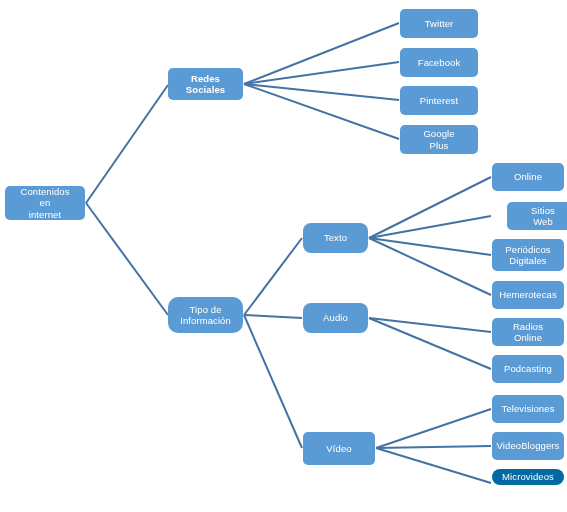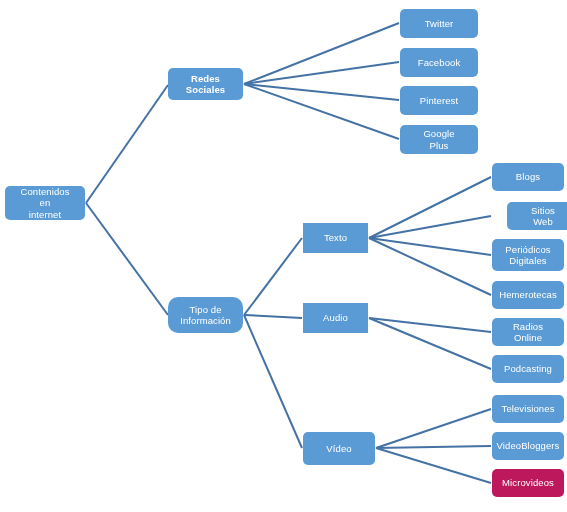--- a/index.html
+++ b/index.html
@@ -34,21 +34,21 @@
     display: flex;
     align-items: center;
     justify-content: center;
     text-align: center;
     padding: 1px 14px;
     letter-spacing: 0.1px;
     white-space: pre-line;
     z-index: 2;
   }
   .node.sharp {
-    border-radius: 0;
+    border-radius: 8px;
   }
 </style>
 </head>
 <body>
 
 <div id="canvas">
   <svg id="edges" viewBox="0 0 567 512" width="567" height="512" xmlns="http://www.w3.org/2000/svg">
       <line x1="86" y1="203" x2="168" y2="85" stroke="#4472A4" stroke-width="2" stroke-linecap="butt"></line>
       <line x1="86" y1="203" x2="168" y2="315" stroke="#4472A4" stroke-width="2" stroke-linecap="butt"></line>
       <line x1="244" y1="84" x2="399" y2="23" stroke="#4472A4" stroke-width="2" stroke-linecap="butt"></line>
@@ -74,24 +74,24 @@
       <div class="node" style="left: 168px; top: 68px; width: 75px; height: 32px; background: rgb(91, 155, 213); color: rgb(255, 255, 255); font-weight: bold;">Redes Sociales</div>
       <div class="node" style="left: 168px; top: 297px; width: 75px; height: 36px; background: rgb(91, 155, 213); color: rgb(255, 255, 255); border-radius: 10px;">Tipo de
 Información</div>
       <div class="node" style="left: 400px; top: 9px; width: 78px; height: 29px; background: rgb(91, 155, 213); color: rgb(255, 255, 255);">Twitter</div>
       <div class="node" style="left: 400px; top: 48px; width: 78px; height: 29px; background: rgb(91, 155, 213); color: rgb(255, 255, 255);">Facebook</div>
       <div class="node" style="left: 400px; top: 86px; width: 78px; height: 29px; background: rgb(91, 155, 213); color: rgb(255, 255, 255);">Pinterest</div>
       <div class="node" style="left: 400px; top: 125px; width: 78px; height: 29px; background: rgb(91, 155, 213); color: rgb(255, 255, 255);">Google Plus</div>
       <div class="node sharp" style="left: 303px; top: 223px; width: 65px; height: 30px; background: rgb(91, 155, 213); color: rgb(255, 255, 255);">Texto</div>
       <div class="node sharp" style="left: 303px; top: 303px; width: 65px; height: 30px; background: rgb(91, 155, 213); color: rgb(255, 255, 255);">Audio</div>
       <div class="node" style="left: 303px; top: 432px; width: 72px; height: 33px; background: rgb(91, 155, 213); color: rgb(255, 255, 255);">Vídeo</div>
-      <div class="node" style="left: 492px; top: 163px; width: 72px; height: 28px; background: rgb(91, 155, 213); color: rgb(255, 255, 255);">Blogs</div>
+      <div class="node" style="left: 492px; top: 163px; width: 72px; height: 28px; background: rgb(91, 155, 213); color: rgb(255, 255, 255);">Online</div>
       <div class="node" style="left: 492px; top: 202px; width: 72px; height: 28px; background: rgb(91, 155, 213); color: rgb(255, 255, 255); margin-left: 15px;">Sitios Web</div>
       <div class="node" style="left: 492px; top: 239px; width: 72px; height: 32px; background: rgb(91, 155, 213); color: rgb(255, 255, 255);">Periódicos
 Digitales</div>
       <div class="node" style="left: 492px; top: 281px; width: 72px; height: 28px; background: rgb(91, 155, 213); color: rgb(255, 255, 255);">Hemerotecas</div>
       <div class="node" style="left: 492px; top: 318px; width: 72px; height: 28px; background: rgb(91, 155, 213); color: rgb(255, 255, 255);">Radios Online</div>
       <div class="node" style="left: 492px; top: 355px; width: 72px; height: 28px; background: rgb(91, 155, 213); color: rgb(255, 255, 255);">Podcasting</div>
       <div class="node" style="left: 492px; top: 395px; width: 72px; height: 28px; background: rgb(91, 155, 213); color: rgb(255, 255, 255);">Televisiones</div>
       <div class="node" style="left: 492px; top: 432px; width: 72px; height: 28px; background: rgb(91, 155, 213); color: rgb(255, 255, 255);">VideoBloggers</div>
-      <div class="node" style="left: 492px; top: 469px; width: 72px; height: 28px; background: #be185d; color: rgb(255, 255, 255);">Microvideos</div>
+      <div class="node" style="left: 492px; top: 469px; width: 72px; height: 16px; background: #0369a1; color: rgb(255, 255, 255); border-radius: 9px;">Microvideos</div>
     </div>
 </div>
 
 </body></html>

